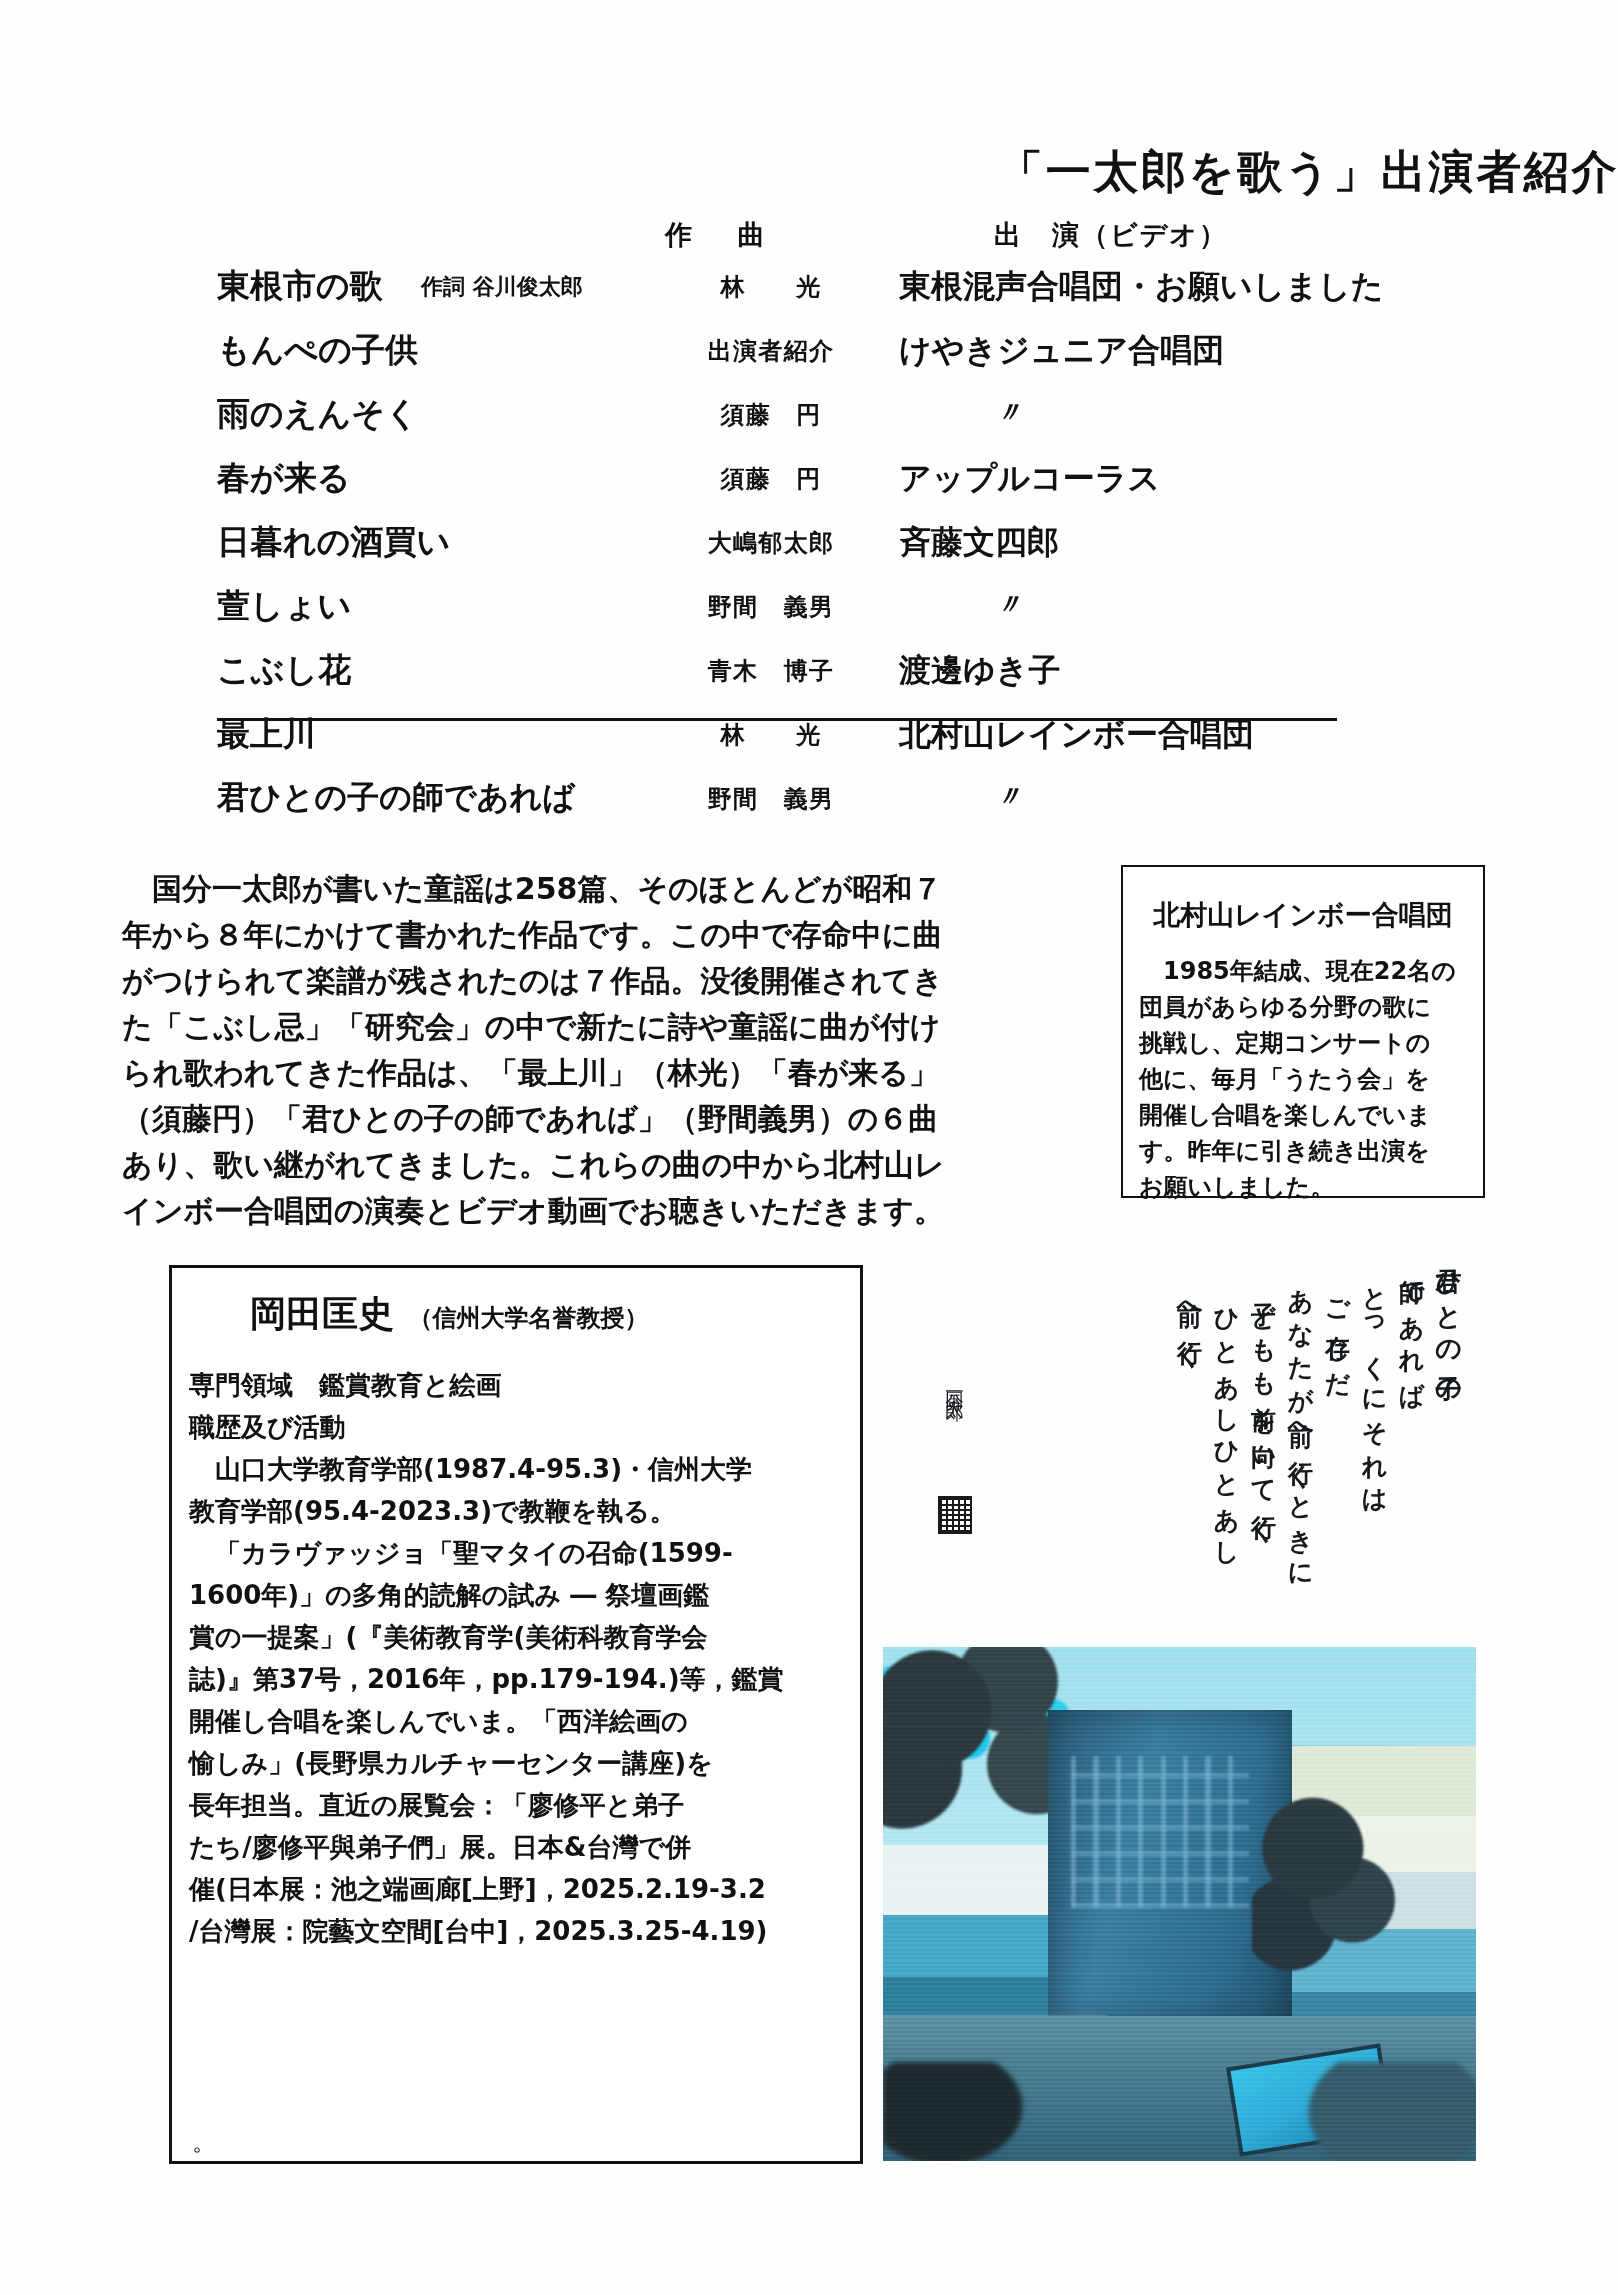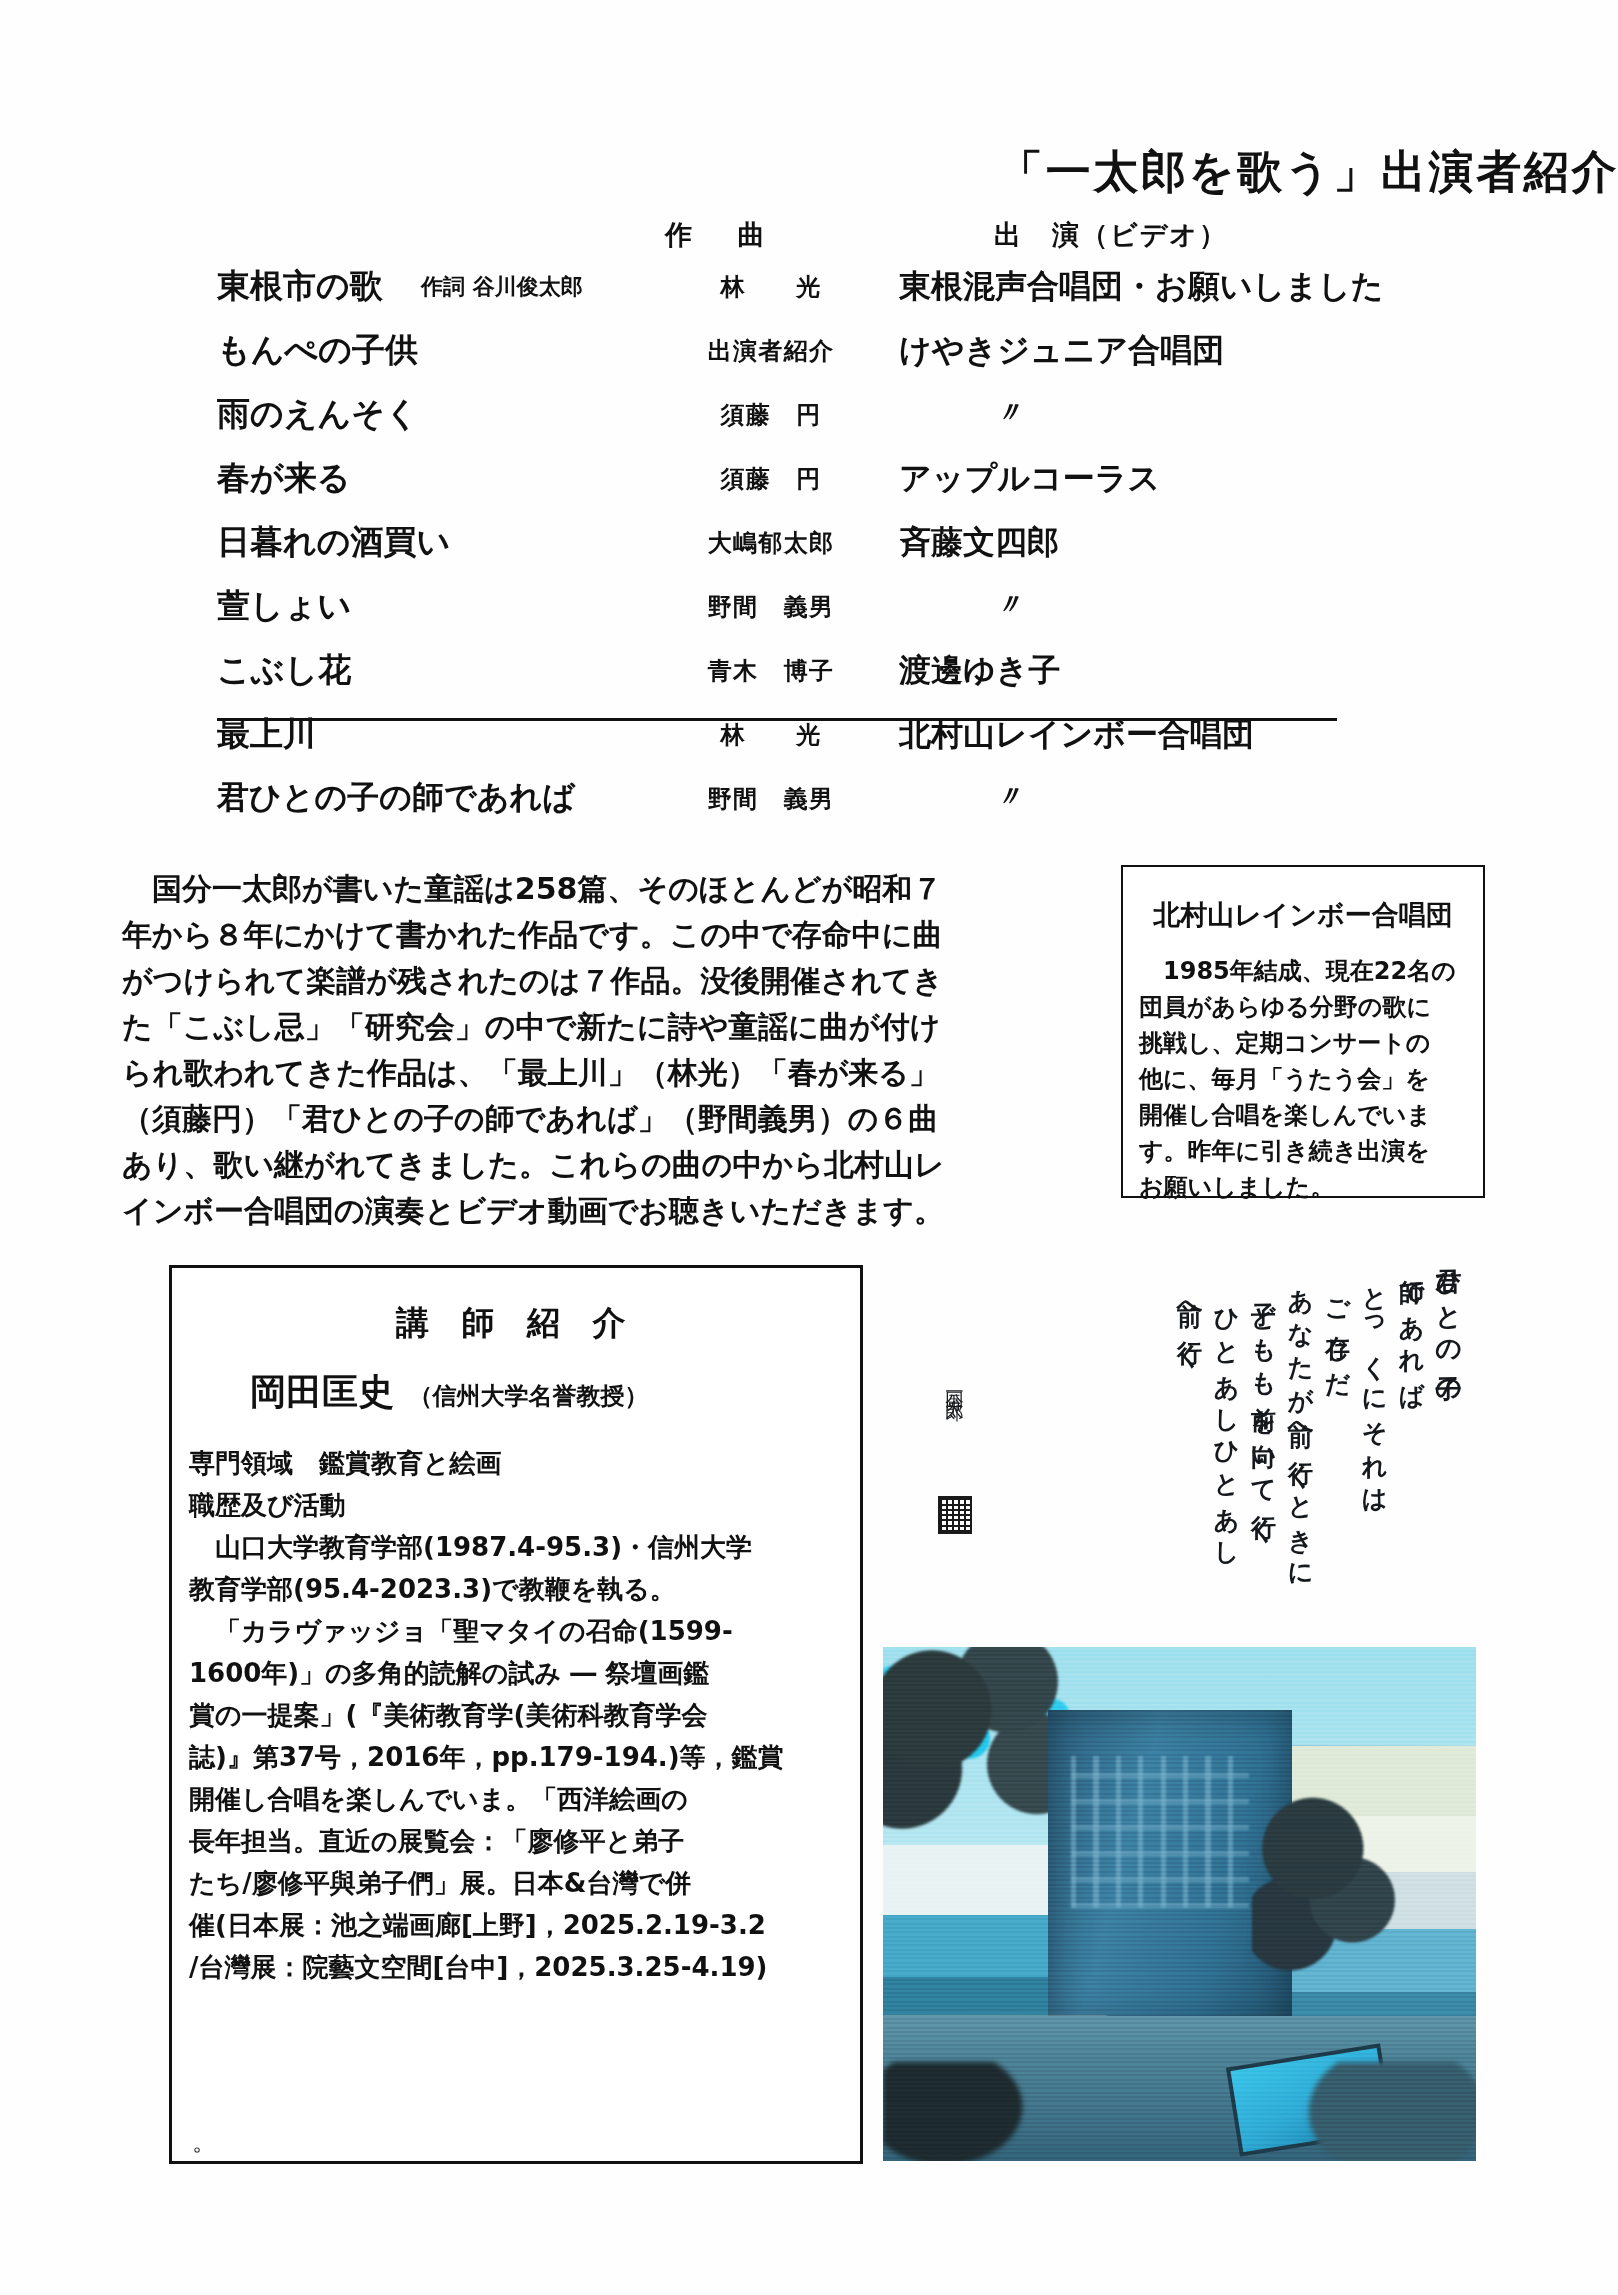--- a/index.html
+++ b/index.html
@@ -464,35 +464,35 @@
       <span class="ln">団員があらゆる分野の歌に</span>
       <span class="ln">挑戦し、定期コンサートの</span>
       <span class="ln">他に、毎月「うたう会」を</span>
       <span class="ln">開催し合唱を楽しんでいま</span>
       <span class="ln">す。昨年に引き続き出演を</span>
       <span class="ln">お願いしました。</span>
     </div>
   </div>
 
   <div id="lecturer-box">
-    <div id="lecturer-heading">講 師 紹 介</div>
     <div id="lecturer-name-row">
       <span id="lecturer-name">岡田匡史</span>
       <span id="lecturer-affil">（信州大学名誉教授）</span>
     </div>
     <div id="lecturer-body">
       <span class="ln">専門領域　鑑賞教育と絵画</span>
       <span class="ln">職歴及び活動</span>
       <span class="ln">　山口大学教育学部(1987.4-95.3)・信州大学</span>
       <span class="ln">教育学部(95.4-2023.3)で教鞭を執る。</span>
       <span class="ln">　「カラヴァッジョ「聖マタイの召命(1599-</span>
       <span class="ln">1600年)」の多角的読解の試み ― 祭壇画鑑</span>
       <span class="ln">賞の一提案」(『美術教育学(美術科教育学会</span>
       <span class="ln">誌)』第37号，2016年，pp.179-194.)等，鑑賞</span>
       <span class="ln">開催し合唱を楽しんでいま。「西洋絵画の</span>
+      <span class="ln">愉しみ」(長野県カルチャーセンター講座)を</span>
       <span class="ln">長年担当。直近の展覧会：「廖修平と弟子</span>
       <span class="ln">たち/廖修平與弟子們」展。日本&amp;台灣で併</span>
       <span class="ln">催(日本展：池之端画廊[上野]，2025.2.19-3.2</span>
       <span class="ln">/台灣展：院藝文空間[台中]，2025.3.25-4.19)</span>
     </div>
     <div id="lecturer-tail">。</div>
   </div>
 
   <div id="calligraphy">
     <div class="calli-col c1">君ひとの子の</div>

